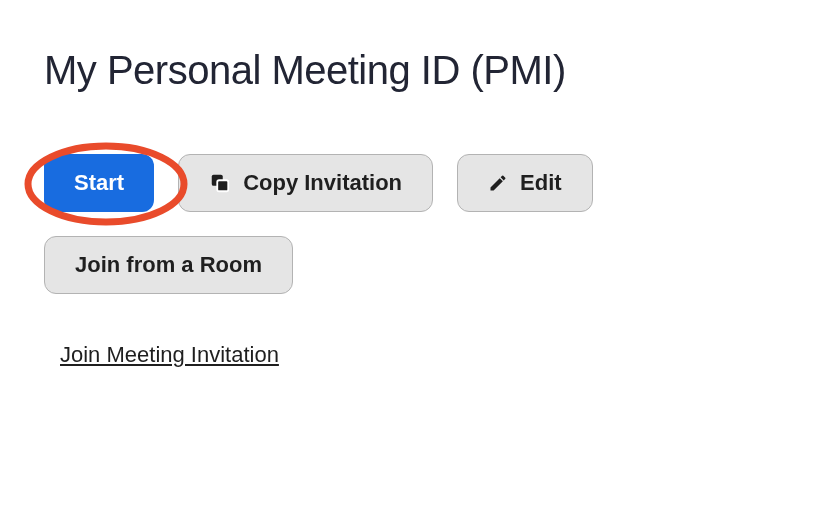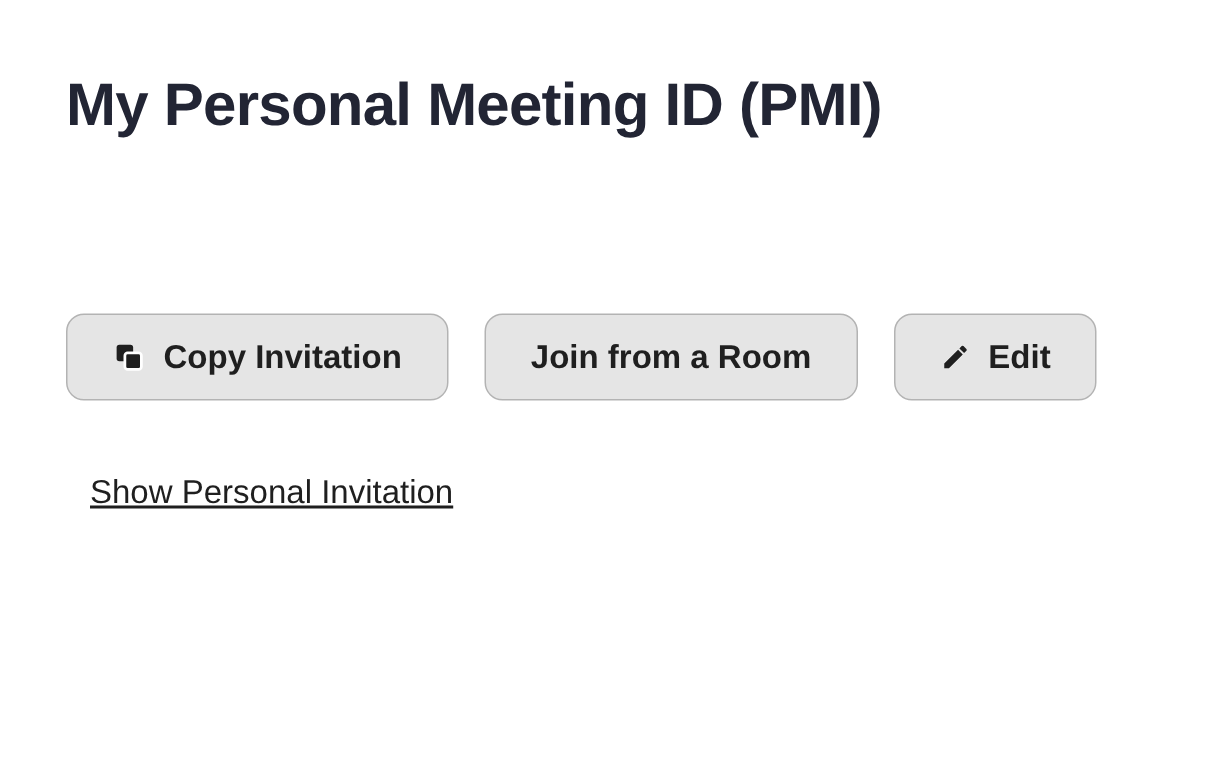--- a/index.html
+++ b/index.html
@@ -6,24 +6,24 @@
     body {
       font-family: -apple-system, BlinkMacSystemFont, "Segoe UI", Helvetica, Arial, sans-serif;
       width: 820px;
       height: 518px;
       background: #ffffff;
       padding: 48px 44px;
       color: #222;
     }
     .page-title {
       font-size: 40px;
-      font-weight: 700;
+      font-weight: 400;
       color: #222534;
       letter-spacing: -0.5px;
-      margin-bottom: 116px;
+      margin-bottom: 61px;
     }
     .button-row {
       display: flex;
       flex-wrap: wrap;
       gap: 24px;
       align-items: center;
       margin-bottom: 48px;
     }
     .start-wrap {
       position: relative;
@@ -80,39 +80,45 @@
       font-family: inherit;
     }
   </style>
 </head>
 <body>
 
 <h1 class="page-title">My Personal Meeting ID (PMI)</h1>
 
 <div class="button-row">
 
+  <span class="start-wrap">
+    <svg class="highlight-ring" viewBox="0 0 168 88">
+      <ellipse cx="84" cy="44" rx="78" ry="38" fill="none" stroke="#e94b2b" stroke-width="7"></ellipse>
+    </svg>
+    <button class="btn btn-primary">Start</button>
+  </span>
 
   <button class="btn btn-secondary">
     <span class="icon-wrap">
       <svg width="22" height="22" viewBox="0 0 24 24" fill="#1f1f1f">
         <rect x="3" y="3" width="12" height="12" rx="2"></rect>
         <rect x="9" y="9" width="12" height="12" rx="2" fill="#1f1f1f" stroke="#ffffff" stroke-width="2"></rect>
       </svg>
     </span>
     <span>Copy Invitation</span>
   </button>
 
-  <button class="btn btn-secondary">Join from a Room</button>
-
   <button class="btn btn-secondary">
     <span class="icon-wrap">
       <svg width="20" height="20" viewBox="0 0 24 24" fill="#1f1f1f">
         <path d="M3 17.25V21h3.75L17.81 9.94l-3.75-3.75L3 17.25zM20.71 7.04a1 1 0 0 0 0-1.41l-2.34-2.34a1 1 0 0 0-1.41 0l-1.83 1.83 3.75 3.75 1.83-1.83z"></path>
       </svg>
     </span>
     <span>Edit</span>
   </button>
 
+  <button class="btn btn-secondary">Join from a Room</button>
+
 </div>
 
 <div class="link-row">
-  <button class="link">Show Personal Invitation</button>
+  <button class="link">Join Meeting Invitation</button>
 </div>
 
 </body></html>

